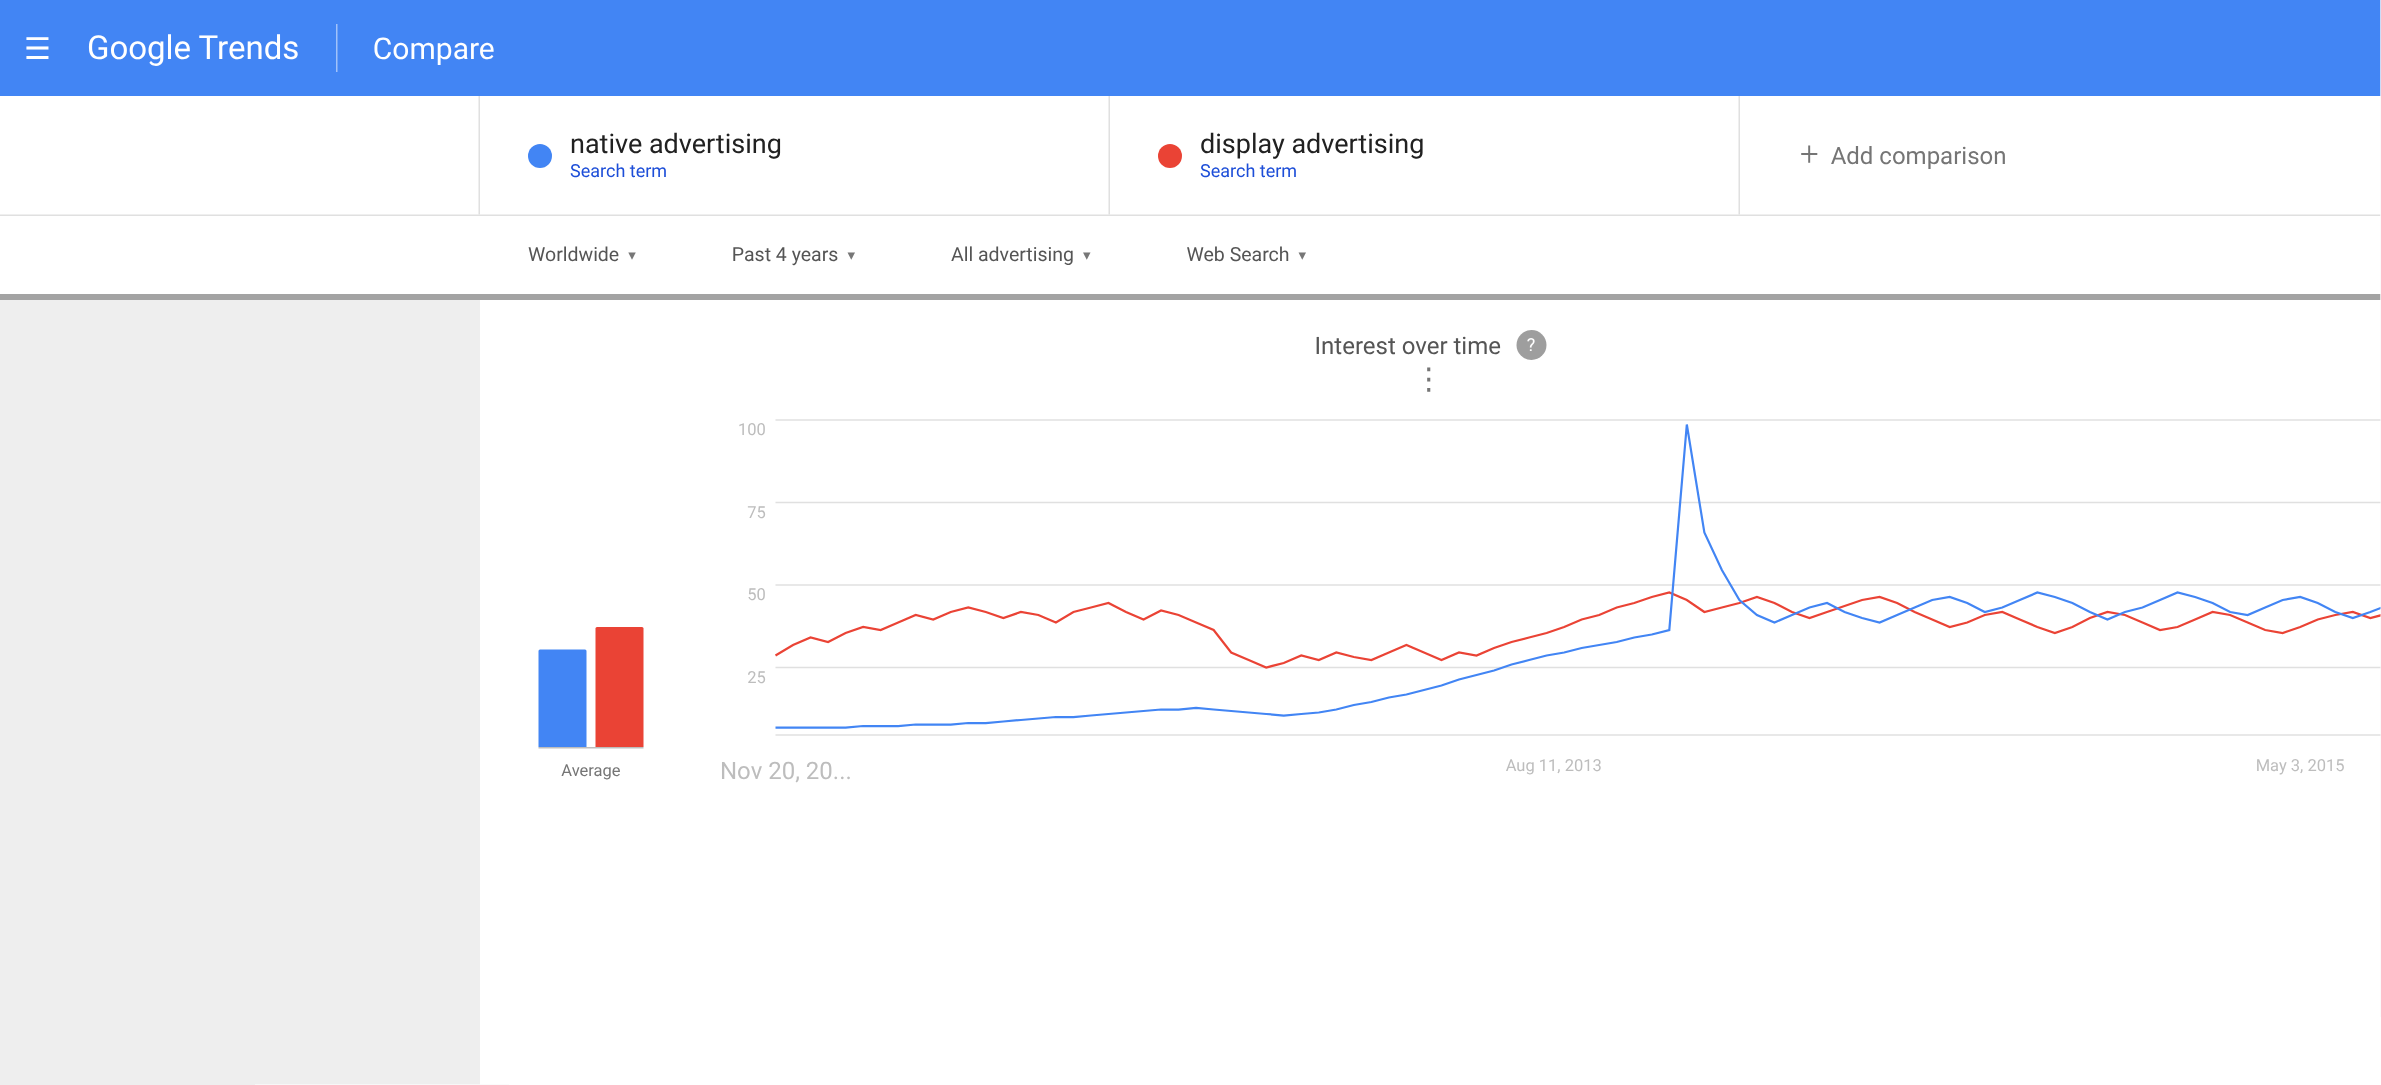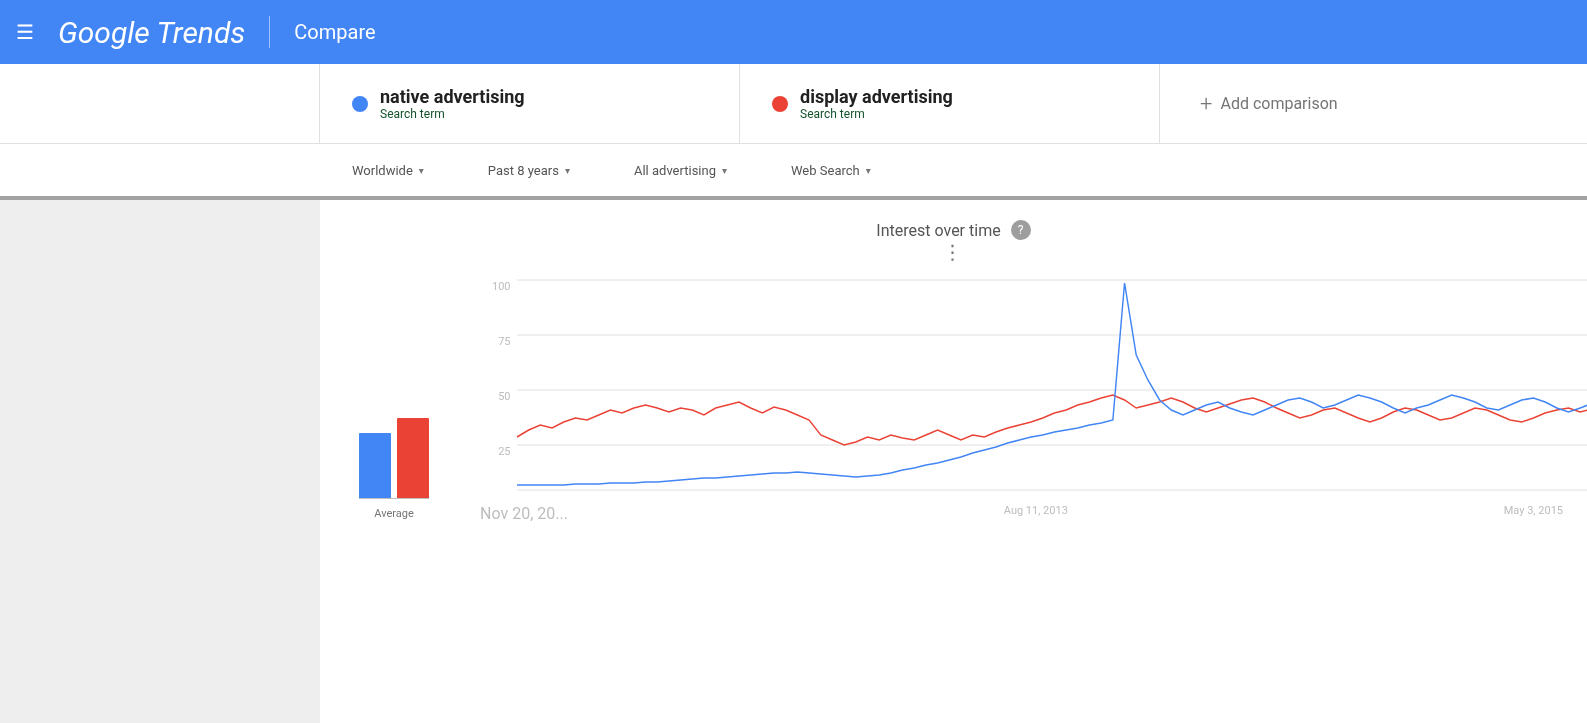--- a/index.html
+++ b/index.html
@@ -18,24 +18,23 @@
       color: white;
       font-size: 20px;
       cursor: pointer;
     }
     .header-logo {
       display: flex;
       align-items: center;
       gap: 4px;
     }
     .header-logo-text {
-      font-size: 30px;
+      font-size: 22px;
       font-weight: 400;
       color: white;
-      font-style: italic;
     }
     .header-divider {
       width: 1px;
       height: 32px;
       background: rgba(255,255,255,0.5);
     }
     .header-compare {
       font-size: 20px;
       font-weight: 400;
       color: #ffffff;
@@ -74,26 +73,26 @@
       height: 16px;
       border-radius: 50%;
       flex-shrink: 0;
     }
     .term-info {
       display: flex;
       flex-direction: column;
     }
     .term-name {
       font-size: 18px;
-      font-weight: 700;
+      font-weight: 400;
       color: #212121;
     }
     .term-type {
       font-size: 12px;
-      color: #14532d;
+      color: #1d4ed8;
       margin-top: 0;
     }
     .add-comparison {
       display: flex;
       align-items: center;
       gap: 8px;
       padding: 0 40px;
       cursor: pointer;
       color: #757575;
       font-size: 16px;
@@ -265,21 +264,21 @@
 
   </div>
 </div>
 
 <div class="filters-row">
   <div class="filter-item">
     <span>Worldwide</span>
     <span class="filter-arrow">▾</span>
   </div>
   <div class="filter-item">
-    <span>Past 8 years</span>
+    <span>Past 4 years</span>
     <span class="filter-arrow">▾</span>
   </div>
   <div class="filter-item">
     <span>All advertising</span>
     <span class="filter-arrow">▾</span>
   </div>
   <div class="filter-item">
     <span>Web Search</span>
     <span class="filter-arrow">▾</span>
   </div>

